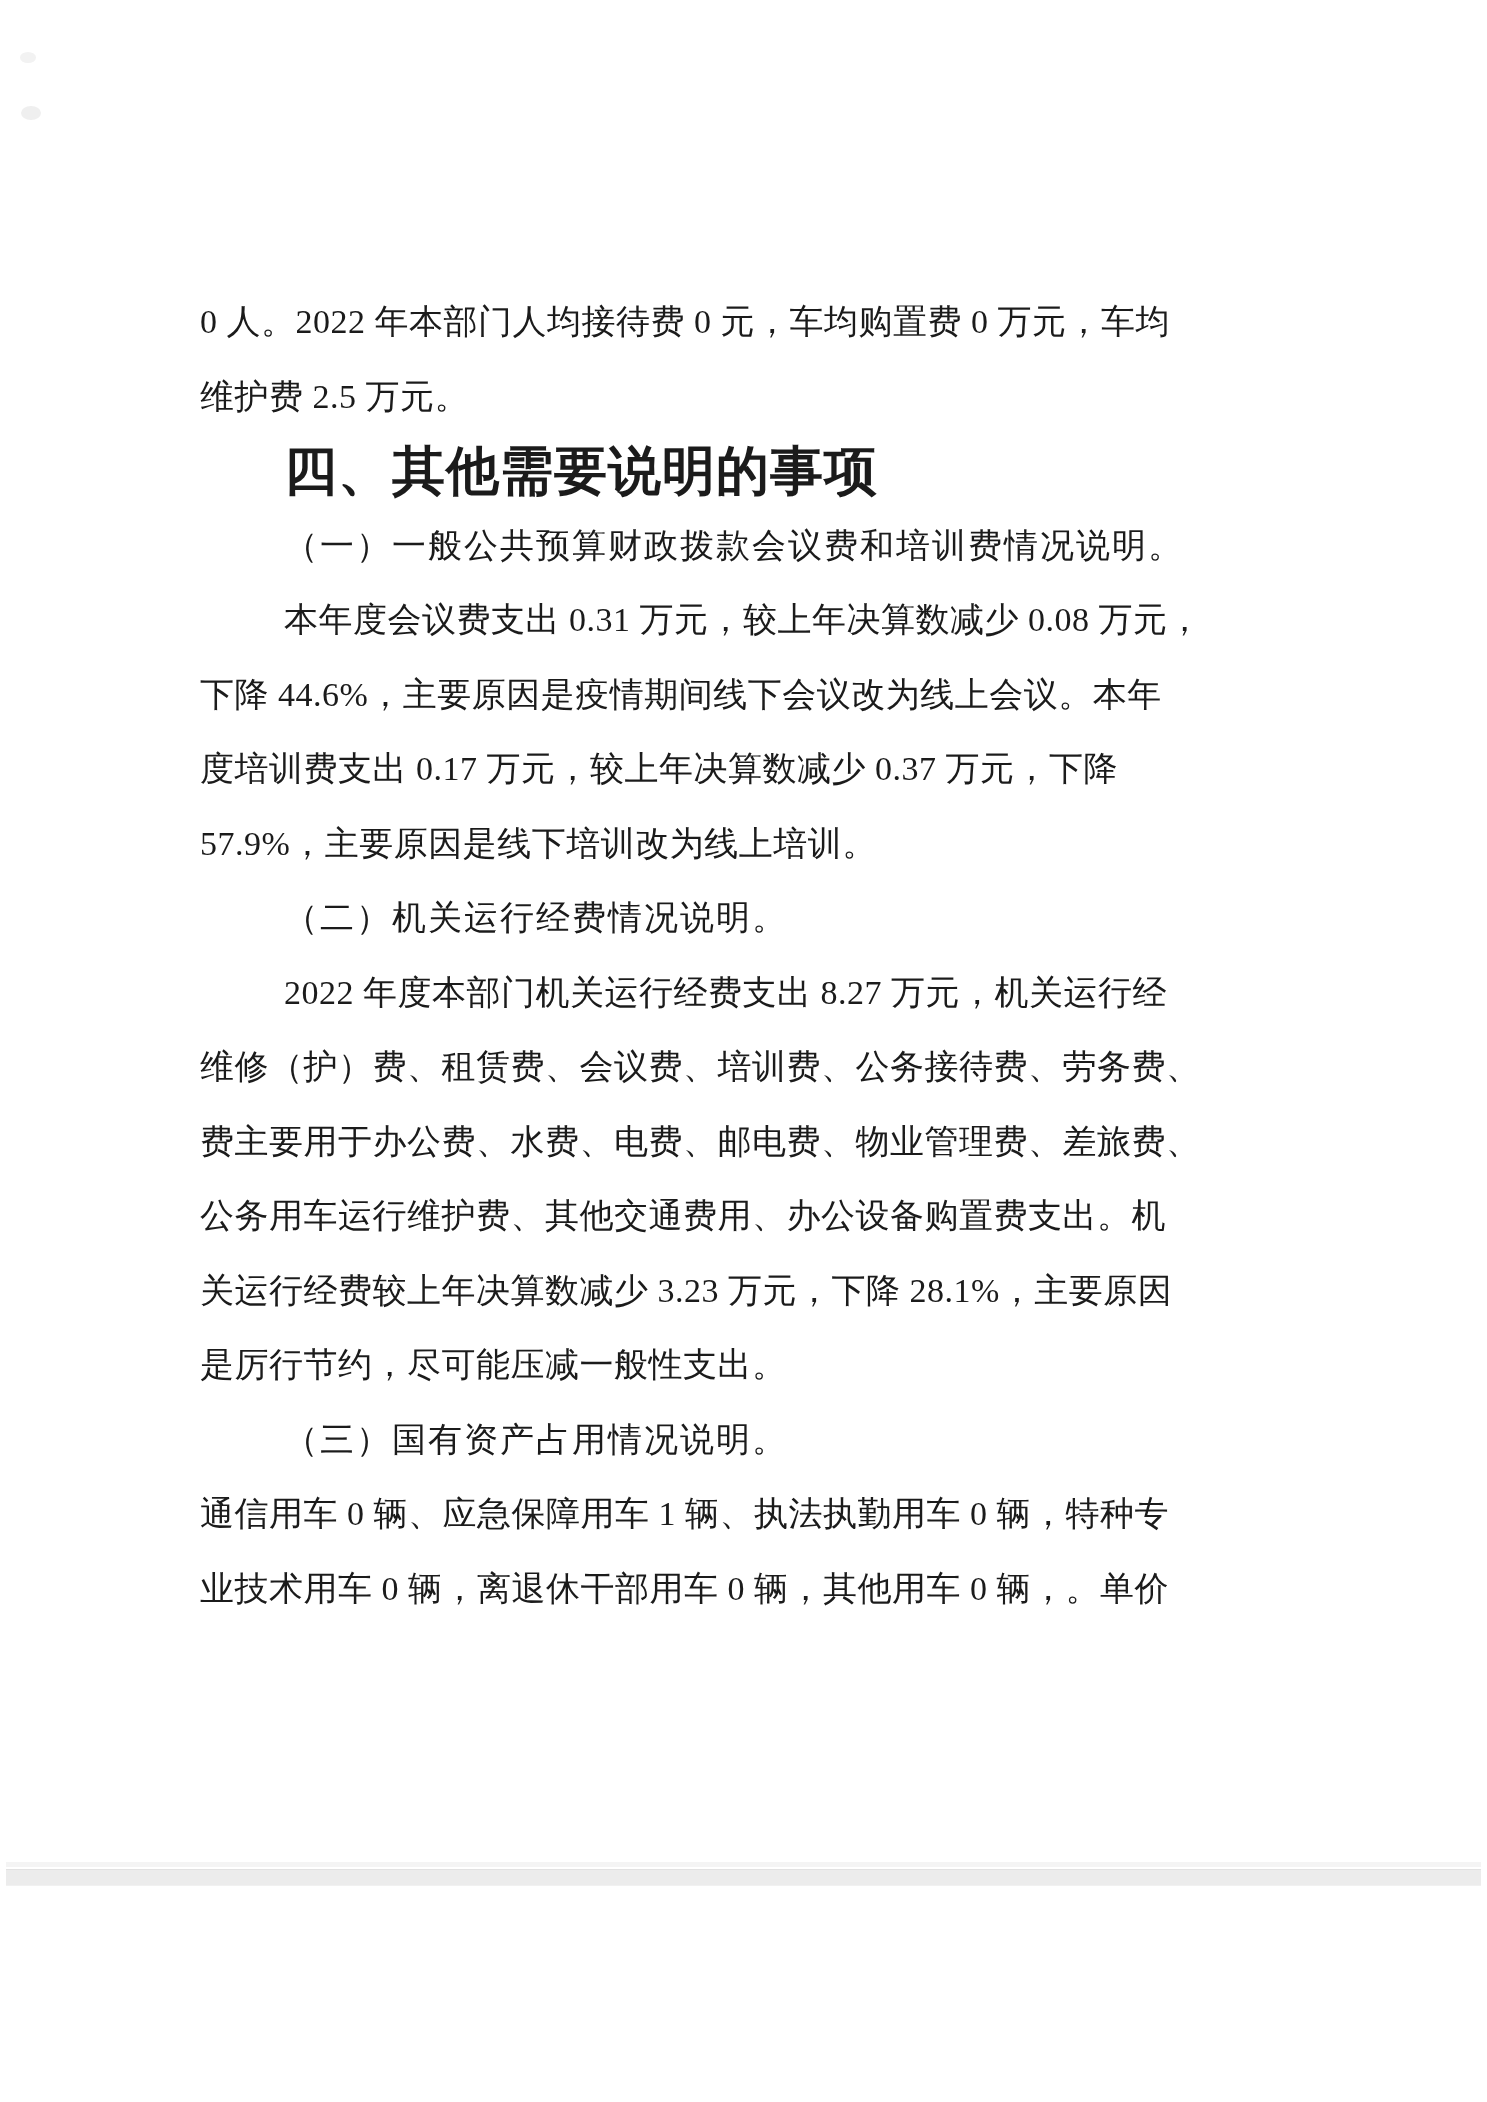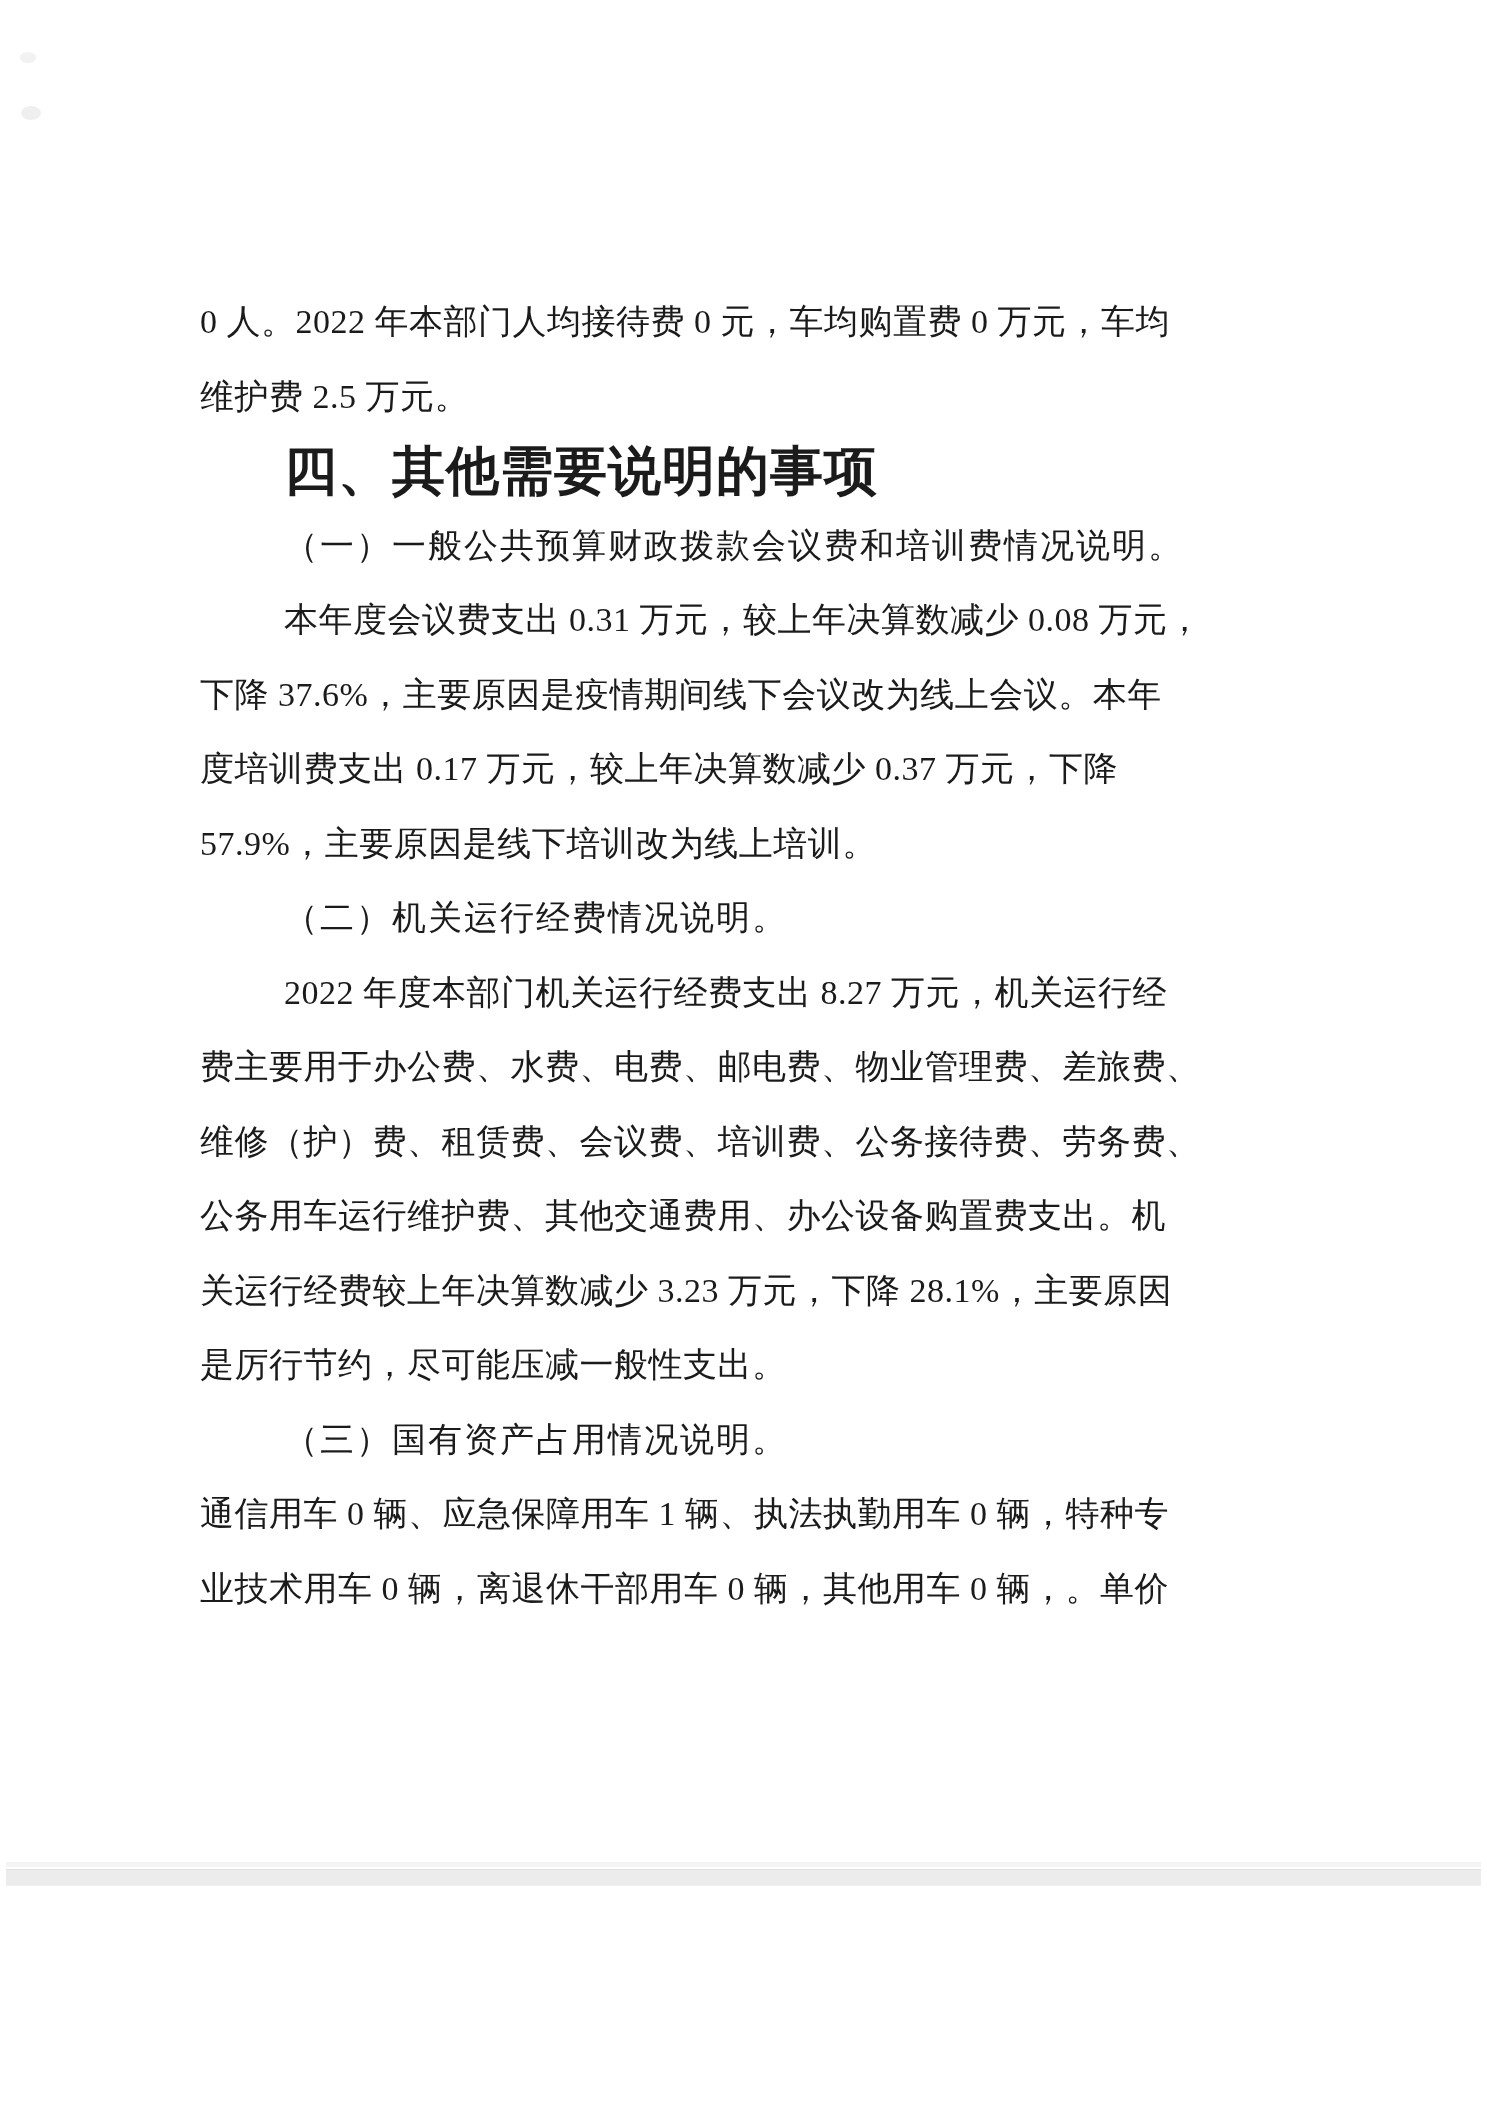--- a/index.html
+++ b/index.html
@@ -66,27 +66,27 @@
 <div class="page">
   <div class="smudge smudge-1"></div>
   <div class="smudge smudge-2"></div>
 
   <div class="content" id="content">
       <div class="line body">0 人。2022 年本部门人均接待费 0 元，车均购置费 0 万元，车均</div>
       <div class="line body">维护费 2.5 万元。</div>
       <div class="line heading indent">四、其他需要说明的事项</div>
       <div class="line kai indent">（一）一般公共预算财政拨款会议费和培训费情况说明。</div>
       <div class="line body indent">本年度会议费支出 0.31 万元，较上年决算数减少 0.08 万元，</div>
-      <div class="line body">下降 37.6%，主要原因是疫情期间线下会议改为线上会议。本年</div>
+      <div class="line body">下降 44.6%，主要原因是疫情期间线下会议改为线上会议。本年</div>
       <div class="line body">度培训费支出 0.17 万元，较上年决算数减少 0.37 万元，下降</div>
       <div class="line body">57.9%，主要原因是线下培训改为线上培训。</div>
       <div class="line kai indent">（二）机关运行经费情况说明。</div>
       <div class="line body indent">2022 年度本部门机关运行经费支出 8.27 万元，机关运行经</div>
+      <div class="line body">维修（护）费、租赁费、会议费、培训费、公务接待费、劳务费、</div>
       <div class="line body">费主要用于办公费、水费、电费、邮电费、物业管理费、差旅费、</div>
-      <div class="line body">维修（护）费、租赁费、会议费、培训费、公务接待费、劳务费、</div>
       <div class="line body">公务用车运行维护费、其他交通费用、办公设备购置费支出。机</div>
       <div class="line body">关运行经费较上年决算数减少 3.23 万元，下降 28.1%，主要原因</div>
       <div class="line body">是厉行节约，尽可能压减一般性支出。</div>
       <div class="line kai indent">（三）国有资产占用情况说明。</div>
       <div class="line body">通信用车 0 辆、应急保障用车 1 辆、执法执勤用车 0 辆，特种专</div>
       <div class="line body">业技术用车 0 辆，离退休干部用车 0 辆，其他用车 0 辆，。单价</div>
     </div>
 
   <div class="scan-band scan-band-1"></div>
   <div class="scan-band scan-band-2"></div>

